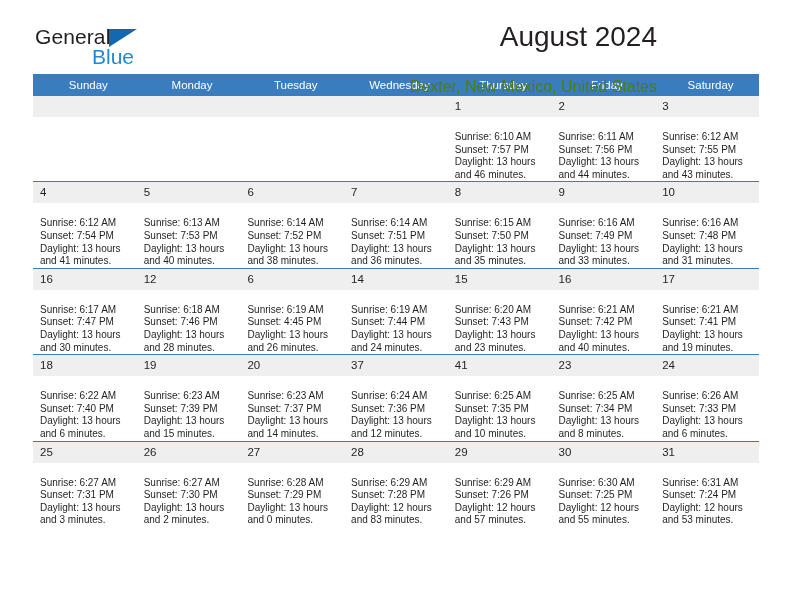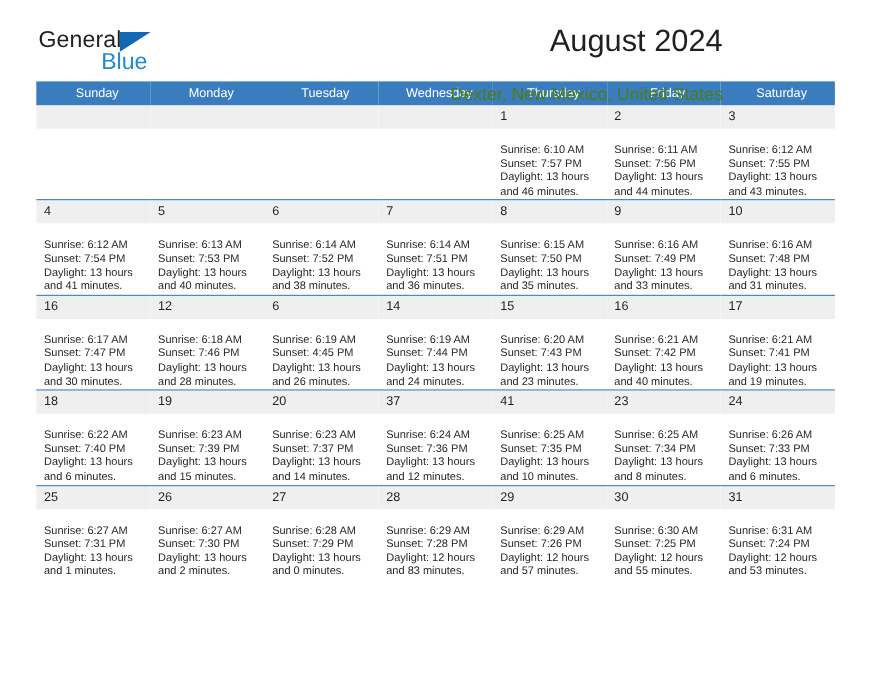--- a/index.html
+++ b/index.html
@@ -395,21 +395,21 @@
             </div>
           </td>
         </tr>
         <tr>
           <td>
             <span class="daynum">25</span>
             <div class="info">
               <div>Sunrise: 6:27 AM</div>
               <div>Sunset: 7:31 PM</div>
               <div>Daylight: 13 hours</div>
-              <div>and 1 minutes.</div>
+              <div>and 3 minutes.</div>
             </div>
           </td>
           <td>
             <span class="daynum">26</span>
             <div class="info">
               <div>Sunrise: 6:27 AM</div>
               <div>Sunset: 7:30 PM</div>
               <div>Daylight: 13 hours</div>
               <div>and 2 minutes.</div>
             </div>

